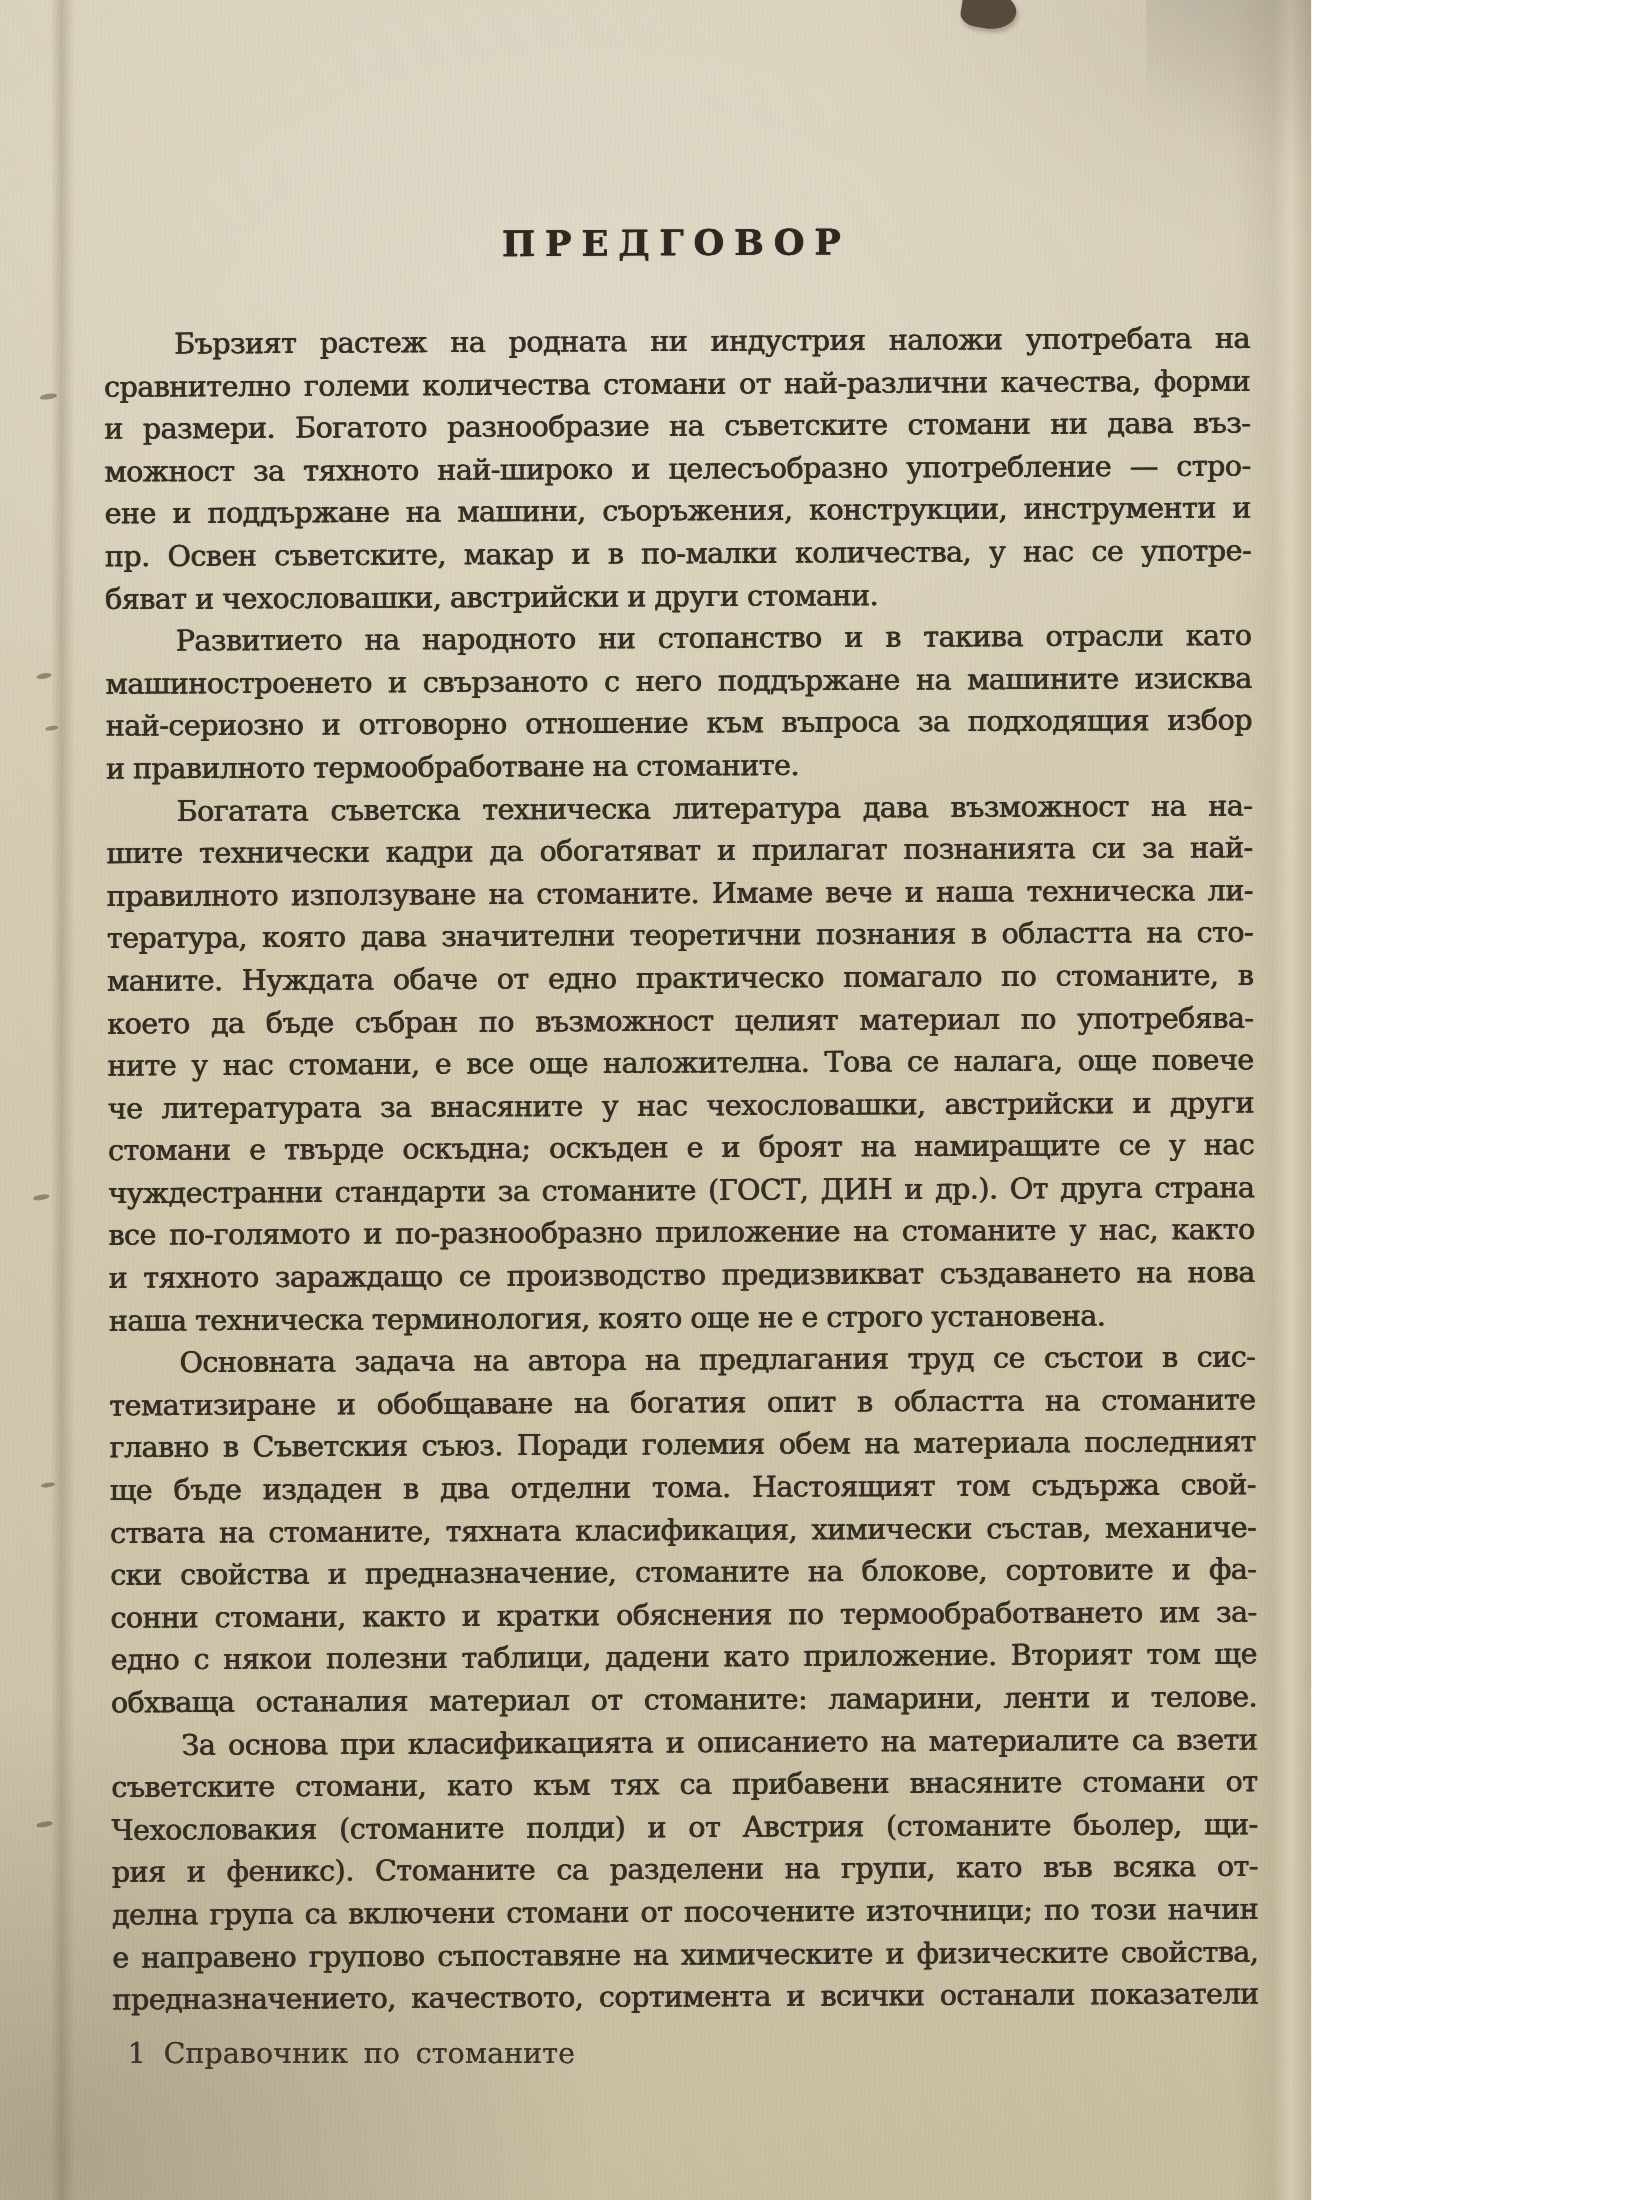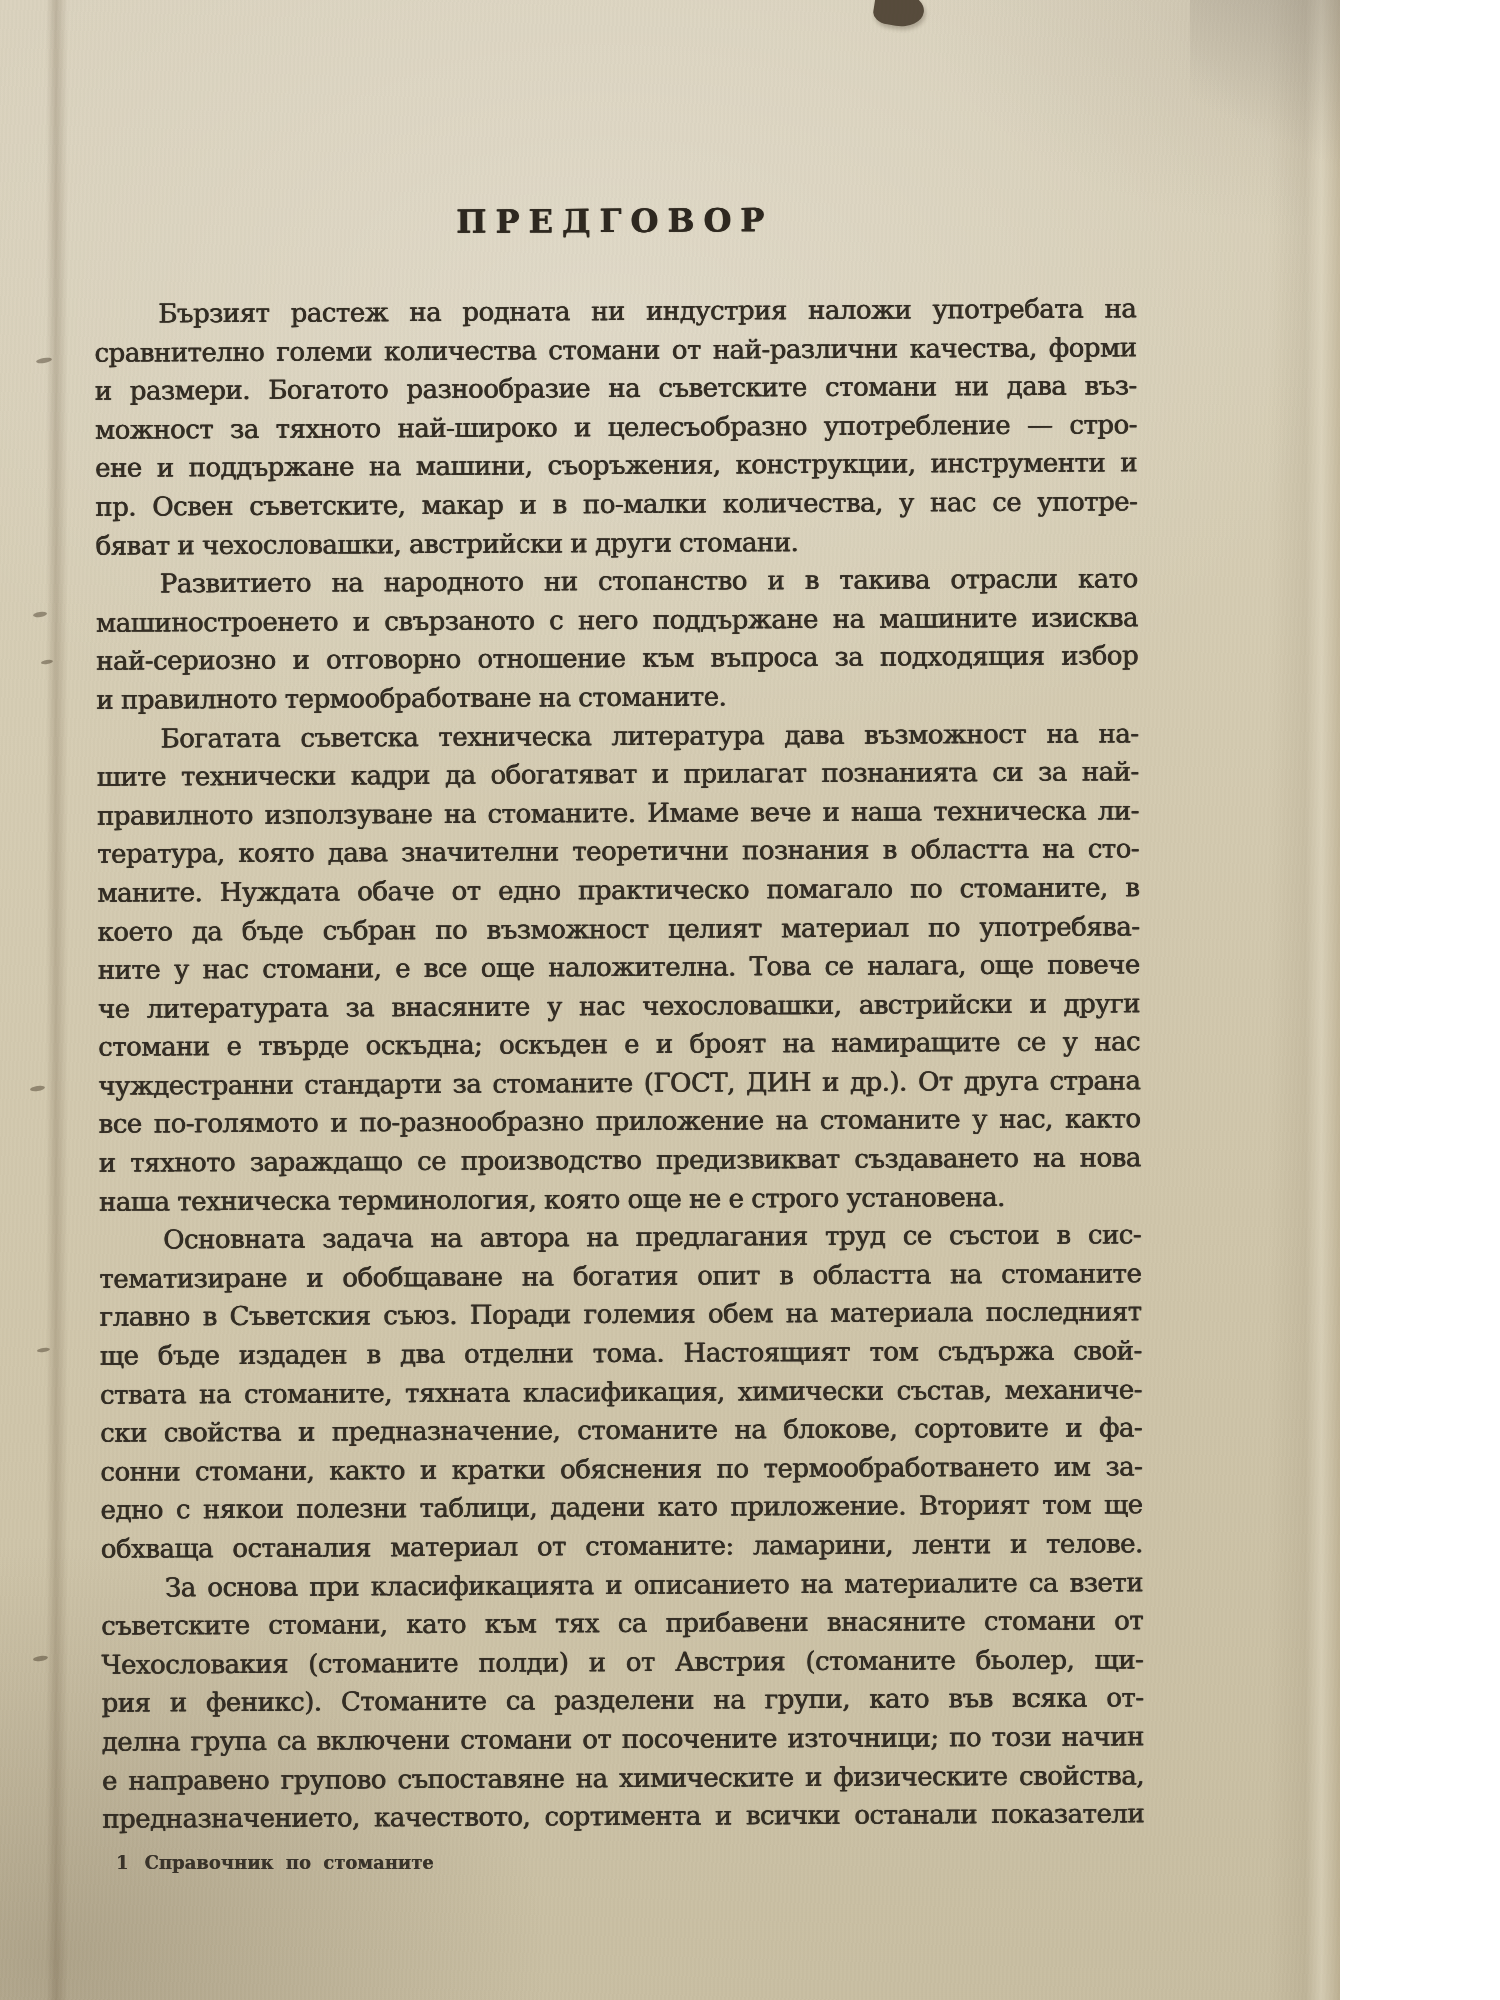--- a/index.html
+++ b/index.html
@@ -4,21 +4,21 @@
 <style>
   html, body {
     margin: 0;
     padding: 0;
     width: 1500px;
     height: 2000px;
     font-family: "DejaVu Serif", "Liberation Serif", serif;
   }
   .page {
     position: relative;
-    width: 1340px;
+    width: 1192px;
     height: 2000px;
     overflow: hidden;
     background:
       repeating-linear-gradient(93deg, rgba(0,0,0,0.013) 0 2px, rgba(255,255,255,0.015) 2px 4px),
       radial-gradient(1200px 800px at 45% 16%, rgba(255,255,255,0.22), rgba(255,255,255,0) 62%),
       radial-gradient(900px 760px at 4% 98%, rgba(62,48,28,0.20), rgba(0,0,0,0) 55%),
       radial-gradient(760px 420px at 100% 0%, rgba(128,120,108,0.16), rgba(0,0,0,0) 55%),
       linear-gradient(170deg, #dad2be 0%, #d5ccb3 32%, #cfc5aa 64%, #c7bda1 100%);
   }
   
@@ -72,24 +72,23 @@
     font-size: 26px;
     line-height: 38.6px;
     letter-spacing: -0.5px;
     text-align: justify;
     text-align-last: justify;
   }
   .line.first { text-indent: 64px; }
   .line.ragged { text-align-last: left; }
   .signature {
     position: absolute; left: 116px; top: 1852px;
-    font-size: 18px; color: #39332a;
+    font-size: 26px; color: #39332a;
     text-shadow: 0.3px 0 0 rgba(57,51,42,0.8);
     word-spacing: 6px;
-    font-weight: bold;
   }
   .signature .sig-number { margin-right: 16px; }
 </style>
 </head>
 <body>
 
 <div class="page">
 
   <div class="binding"></div>
   <div class="binding-crease"></div>

